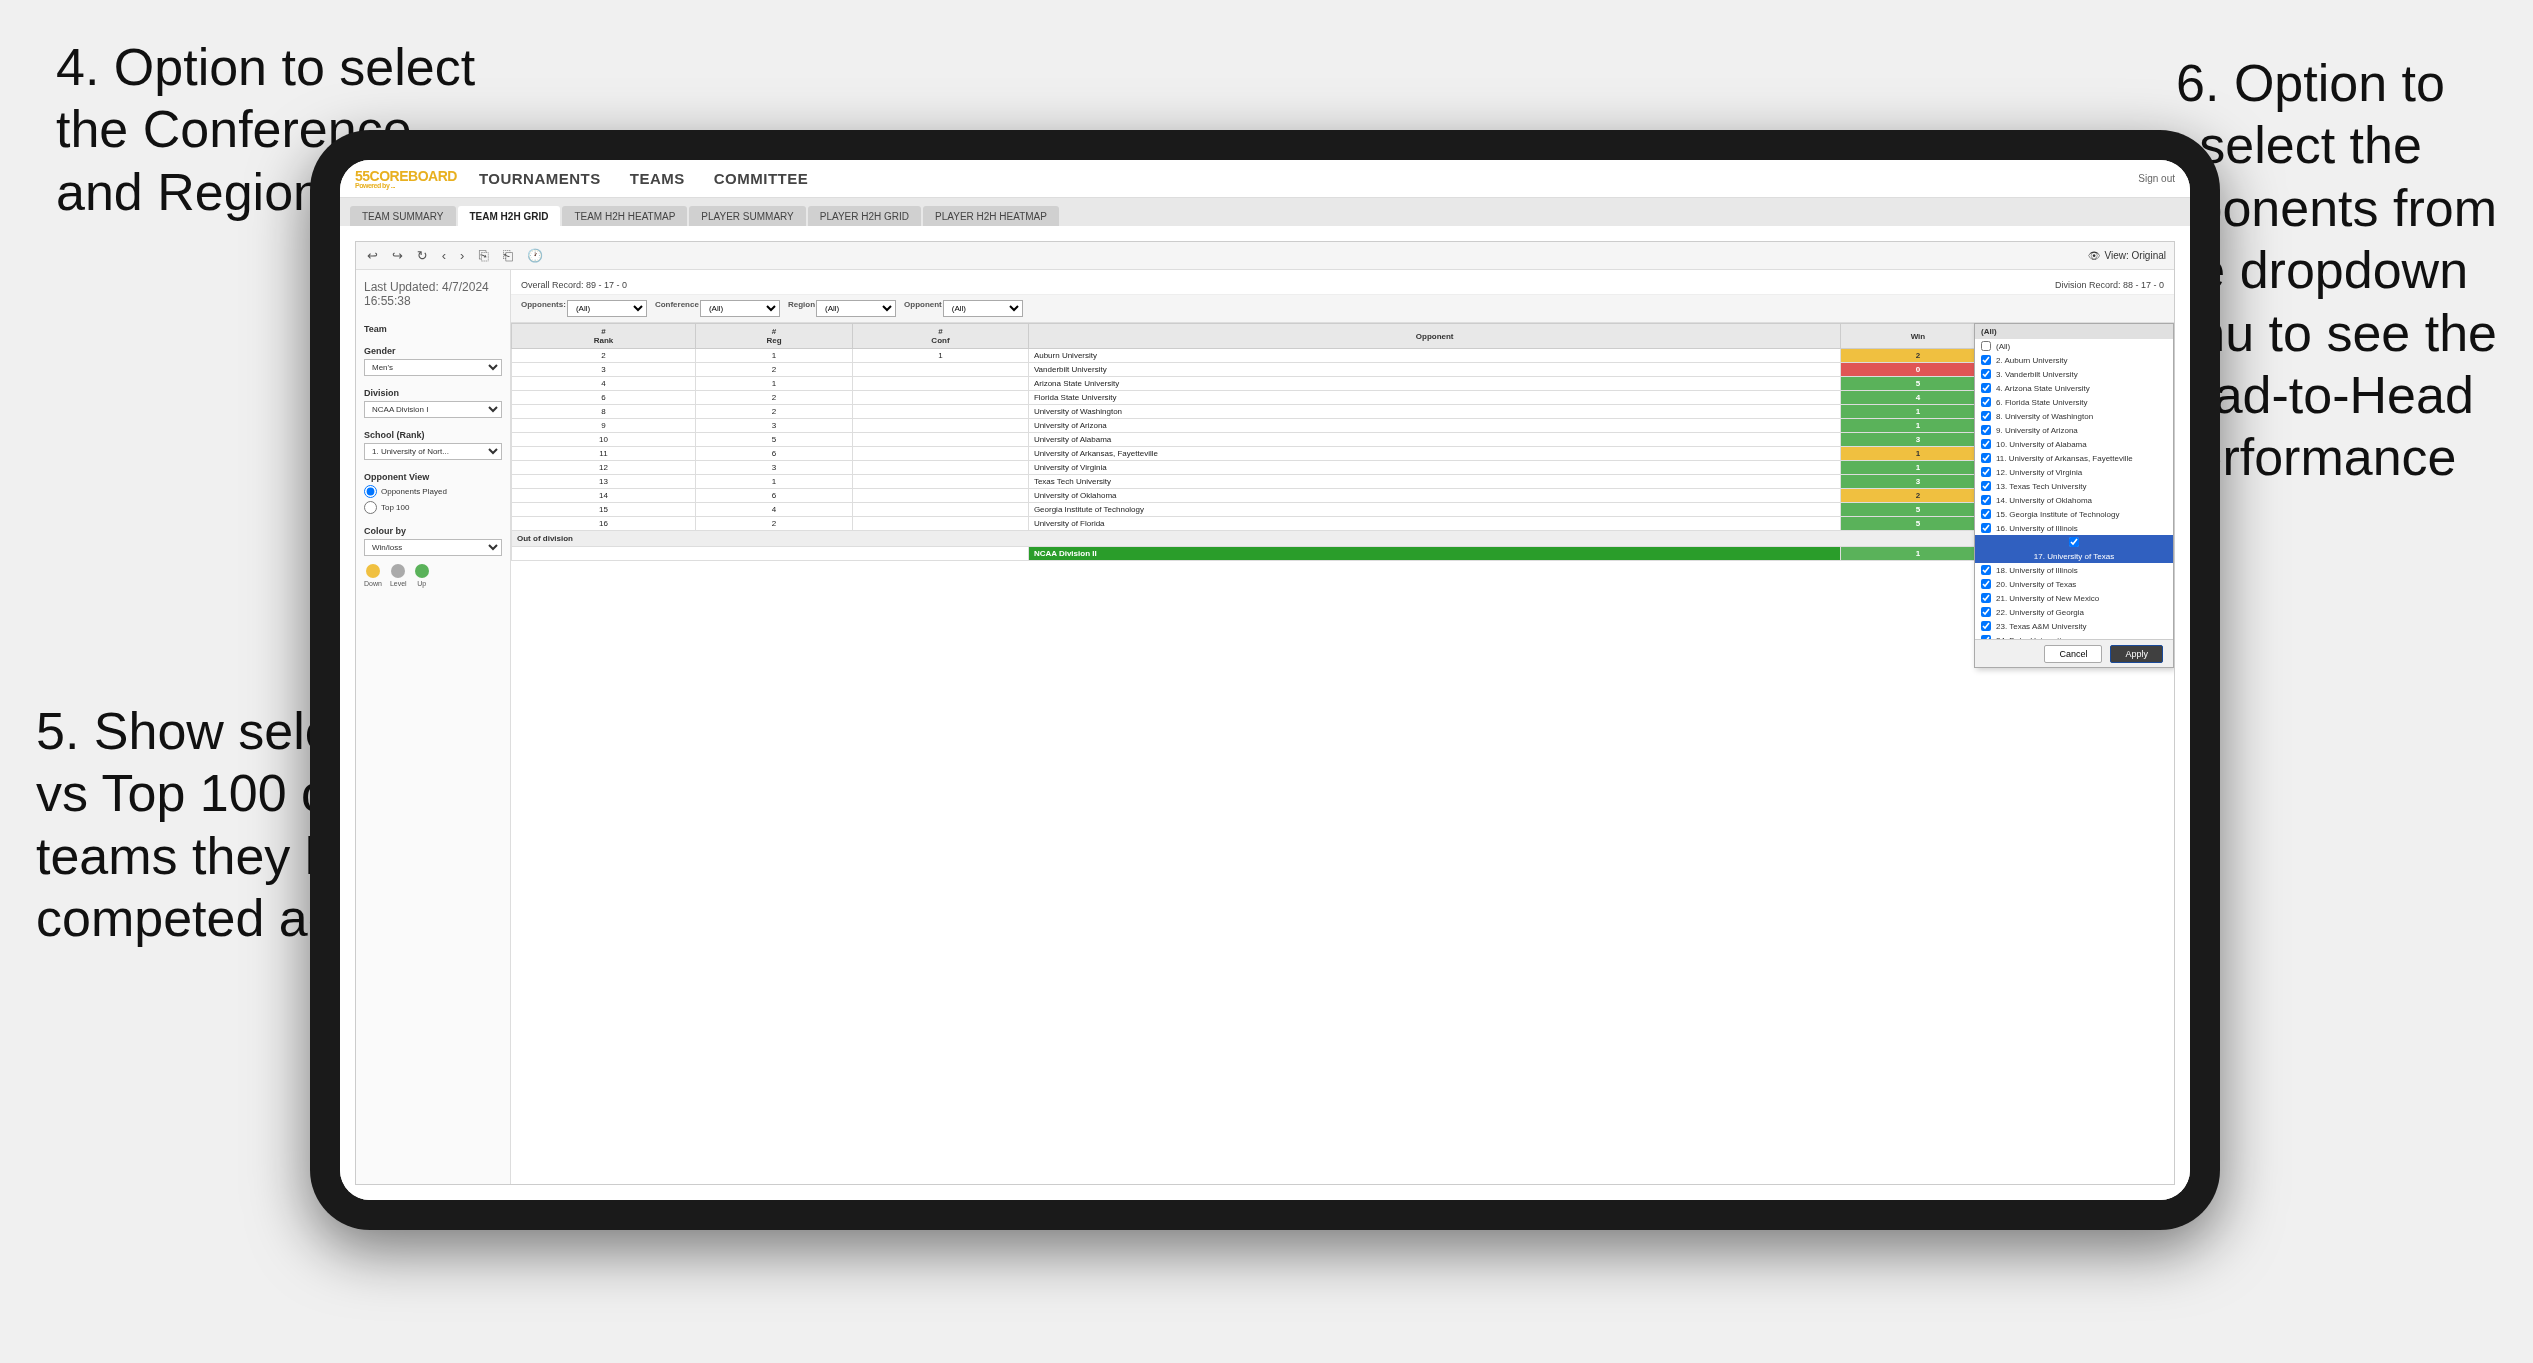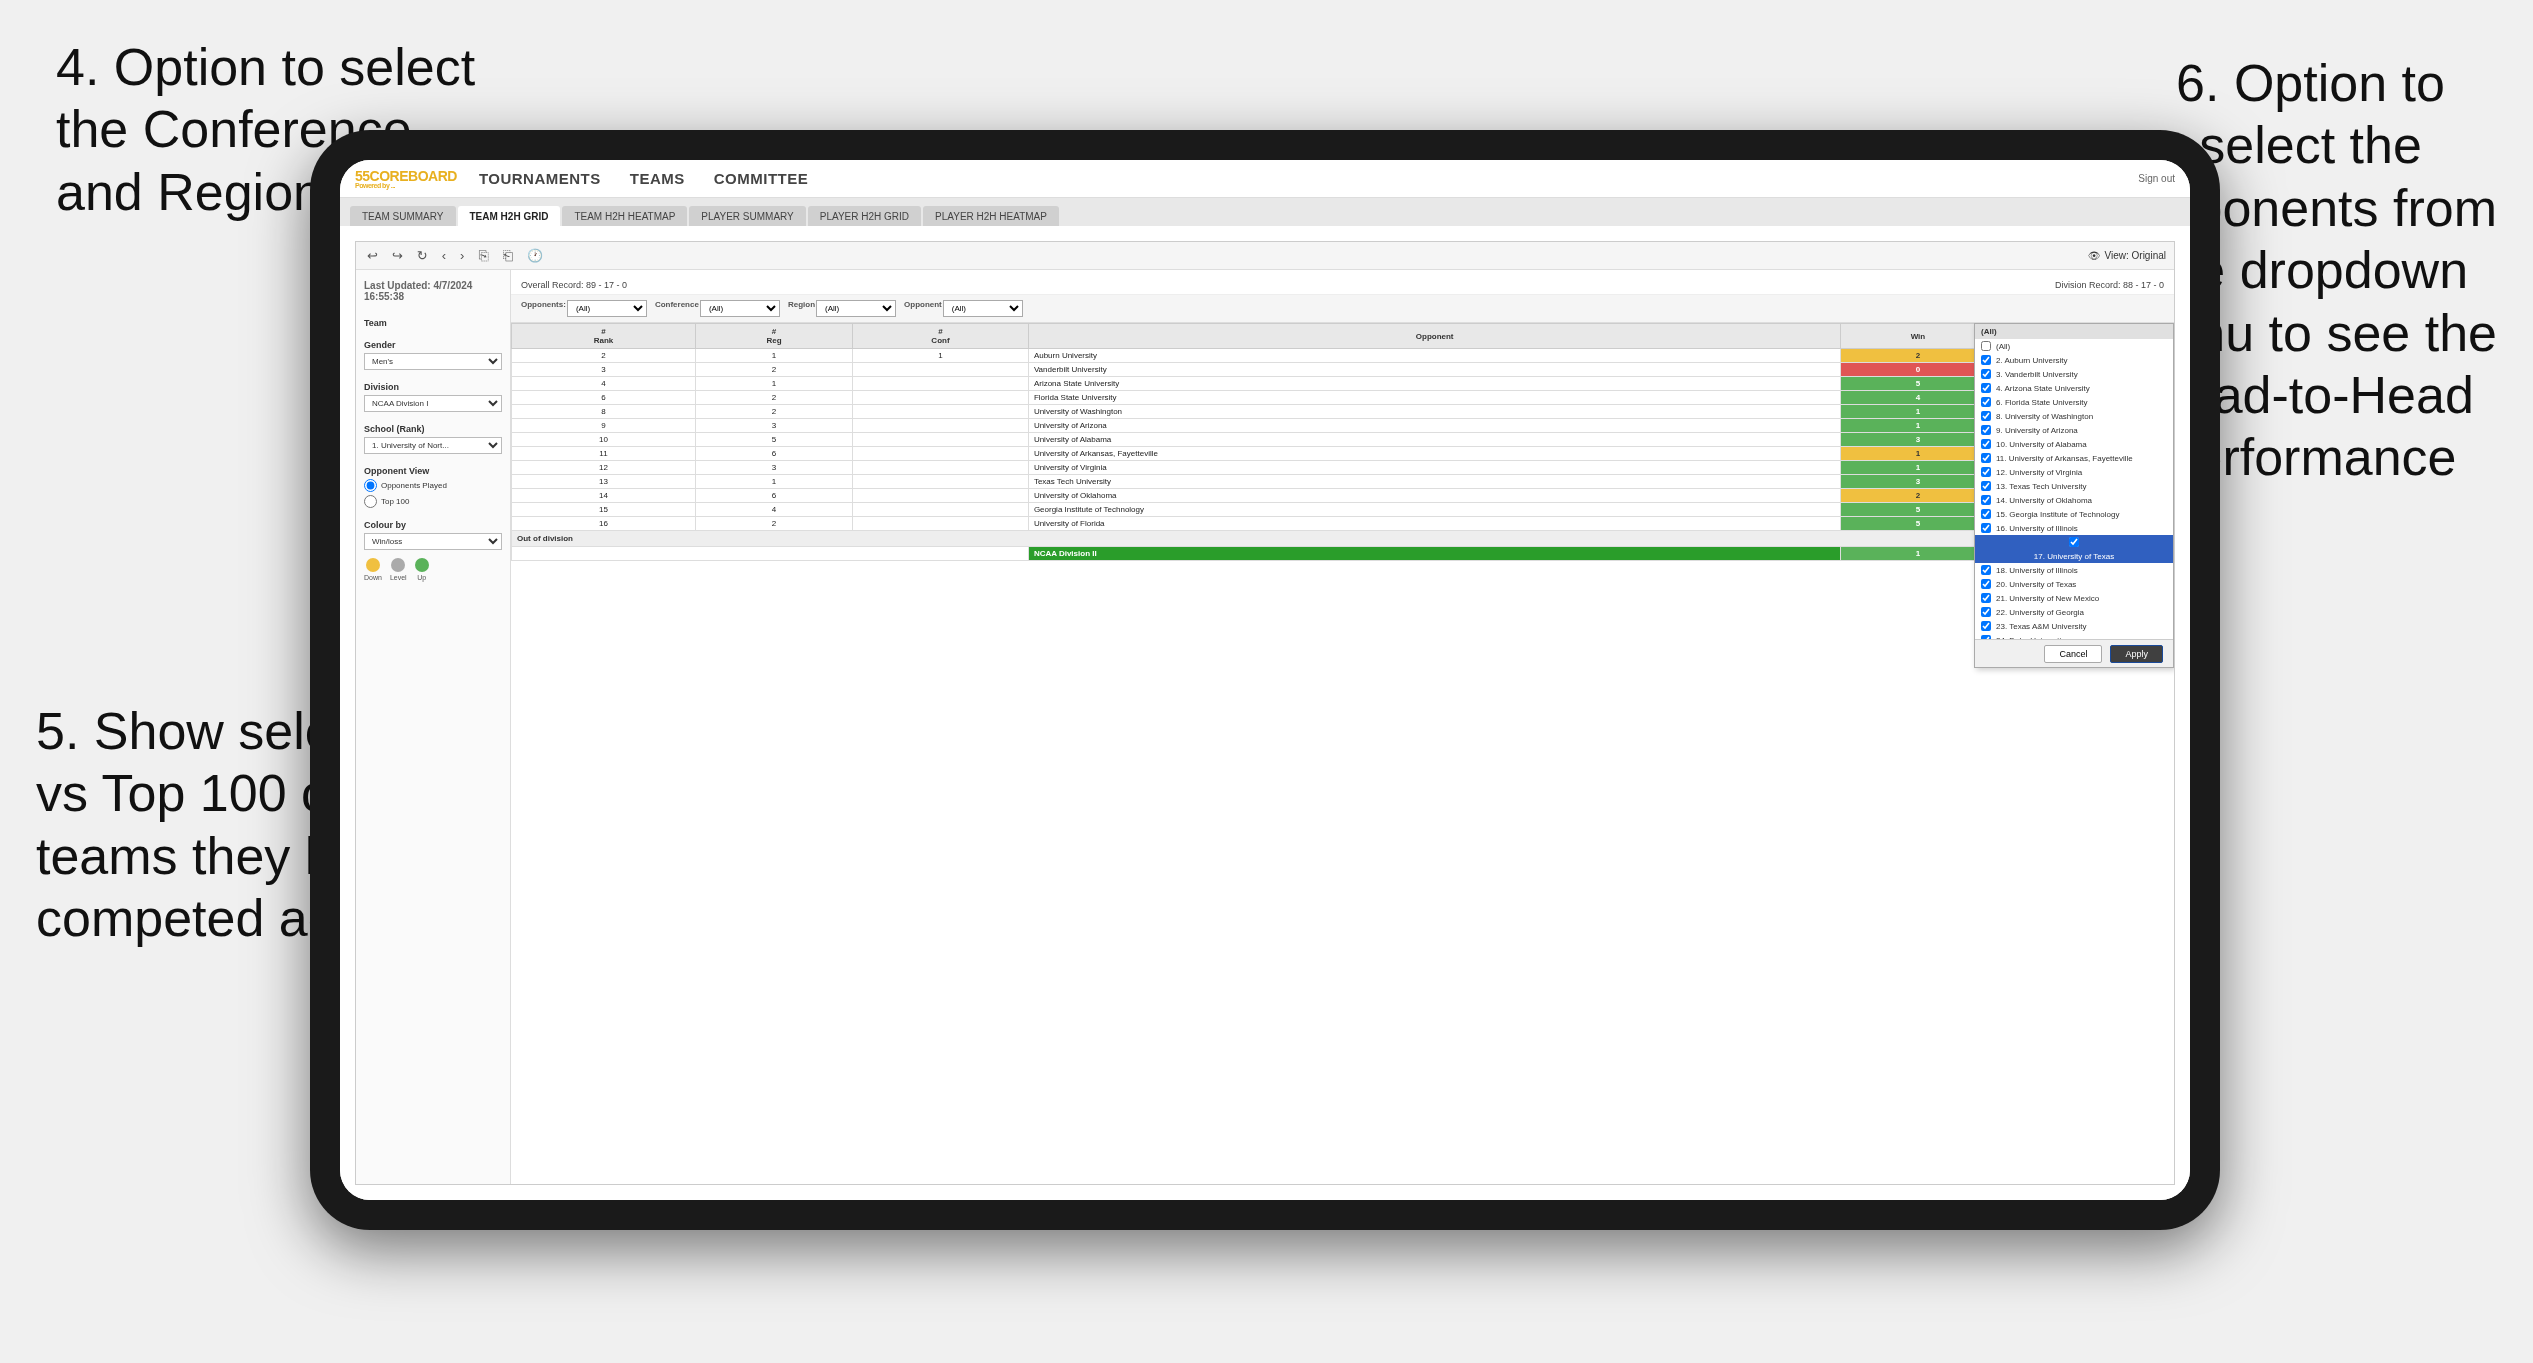--- a/index.html
+++ b/index.html
@@ -205,24 +205,23 @@
     }
 
     .panel-label {
       font-size: 9px;
       font-weight: 700;
       color: #333;
       margin-bottom: 3px;
     }
 
     .panel-timestamp {
-      font-size: 10px;
+      font-size: 12px;
       color: #666;
       margin-bottom: 16px;
-      font-weight: bold;
     }
 
     .panel-select {
       width: 100%;
       font-size: 8px;
       padding: 2px 3px;
       border: 1px solid #bbb;
       background: #fff;
       color: #333;
     }

